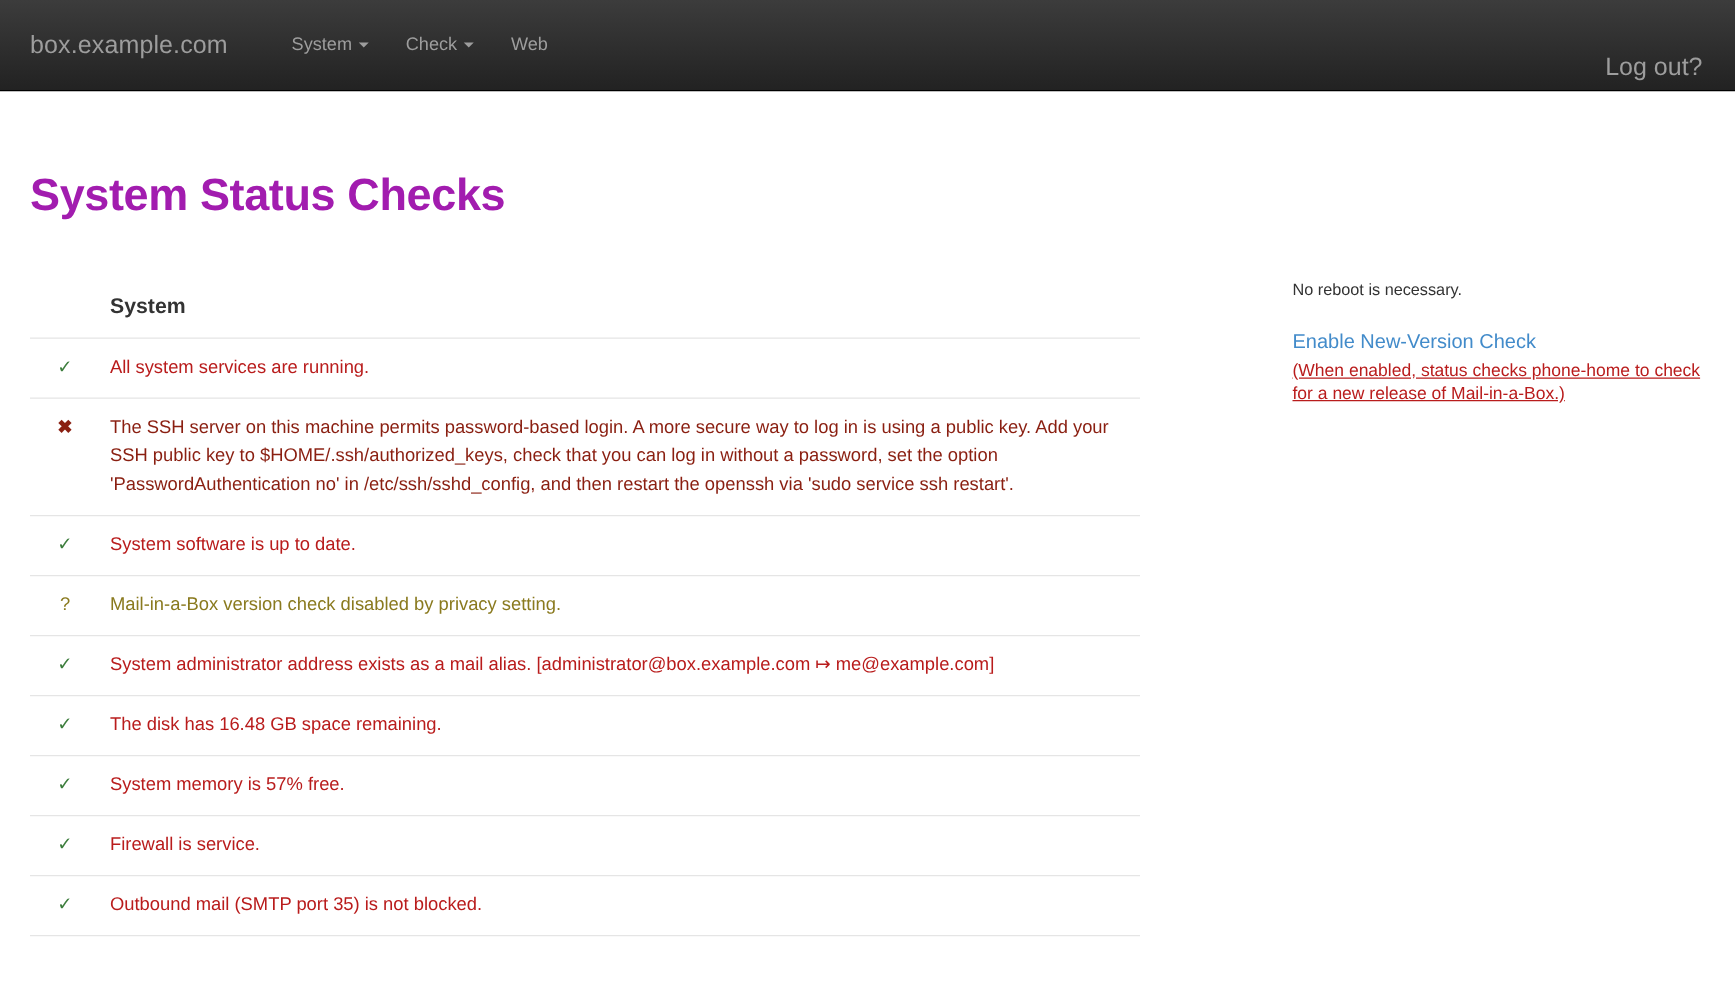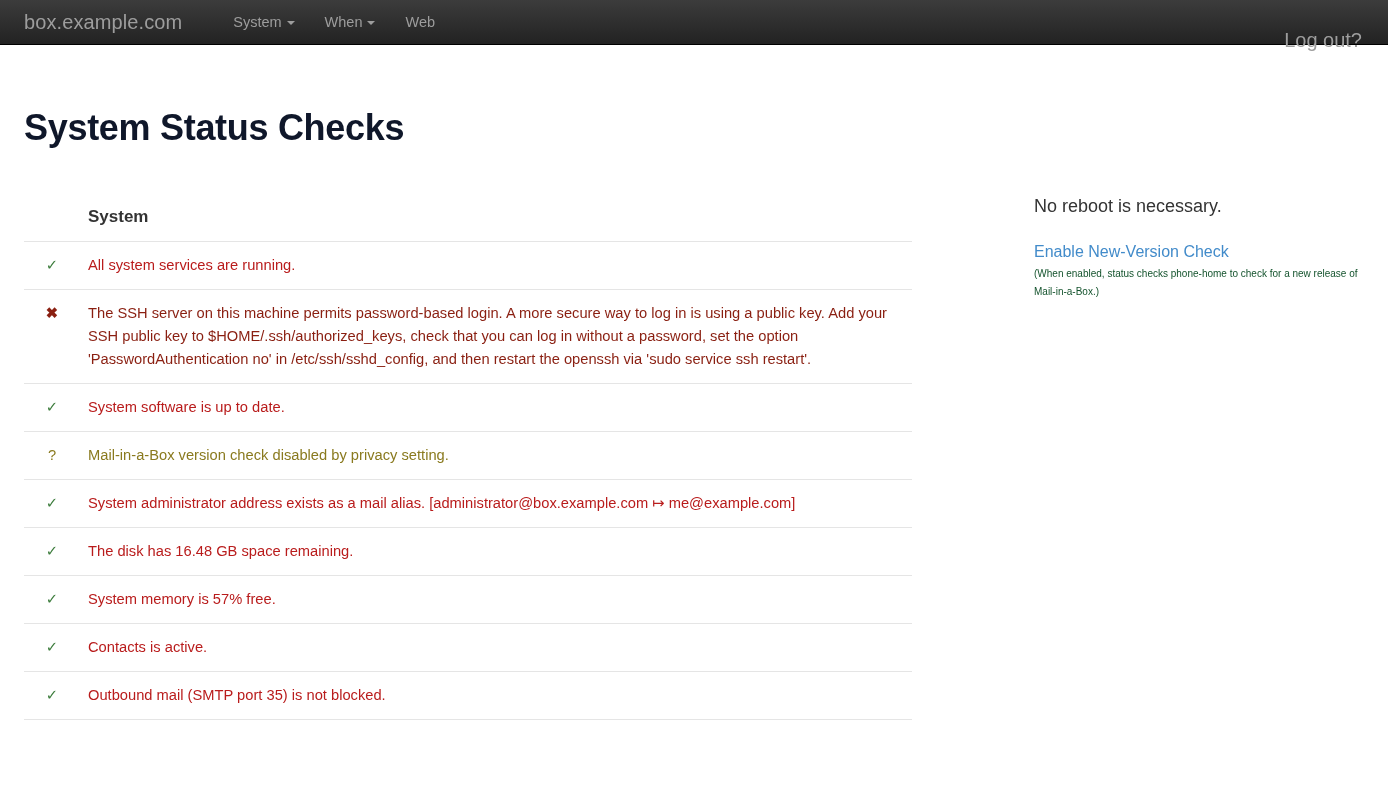--- a/index.html
+++ b/index.html
@@ -9,21 +9,21 @@
     width: 1388px;
     height: 798px;
     background: #ffffff;
     font-family: "Liberation Sans", sans-serif;
     color: #333333;
     overflow: hidden;
   }
 
   
   .navbar {
-    height: 45px;
+    height: 73px;
     background: linear-gradient(to bottom, #3c3c3c 0%, #222222 100%);
     border-bottom: 1px solid #000;
     display: flex;
     align-items: center;
     padding: 0 18px 0 24px;
     position: relative;
   }
   .brand {
     color: #9d9d9d;
     font-size: 20px;
@@ -60,21 +60,21 @@
   }
 
   
   .page {
     padding: 0 24px;
     position: relative;
   }
   h1.page-title {
     font-size: 36px;
     font-weight: bold;
-    color: #0f172a;
+    color: #a21caf;
     margin: 62px 0 0 0;
     letter-spacing: -0.3px;
   }
 
   .content {
     display: flex;
     margin-top: 38px;
   }
   .left-col { width: 888px; flex: 0 0 888px; }
   .spacer-col { flex: 1 1 auto; }
@@ -112,50 +112,51 @@
   }
   .ok { color: #3d7d3d; }
   .ok-text { color: #b91c1c; }
   .err { color: #8a1f11; font-weight: bold; }
   .err-text { color: #8a1f11; margin-left: 37px; }
   .warn { color: #8a7a1f; }
   .warn-text { color: #8a7a1f; }
 
   
   .reboot-note {
-    font-size: 18px;
+    font-size: 13px;
     color: #333;
     margin-bottom: 26px;
   }
   .enable-link {
     display: block;
     font-size: 16px;
     color: #428bca;
     text-decoration: none;
     margin-bottom: 4px;
     cursor: pointer;
     margin-top: 16px;
   }
   .enable-note {
-    font-size: 10px;
-    color: #14532d;
+    font-size: 14px;
+    color: #b91c1c;
     line-height: 18px;
+    text-decoration: underline;
   }
 </style>
 </head>
 <body>
 
 <div class="navbar">
   <div class="brand">box.example.com</div>
   <div class="nav-items">
     <div class="nav-item">
       <span>System</span><span class="caret"></span>
     </div>
     <div class="nav-item">
-      <span>When</span><span class="caret"></span>
+      <span>Check</span><span class="caret"></span>
     </div>
     <div class="nav-item">
       <span>Web</span>
     </div>
   </div>
   <div class="nav-right">Log out?</div>
 </div>
 
 <div class="page">
   <h1 class="page-title">System Status Checks</h1>
@@ -191,21 +192,21 @@
             <tr>
               <td class="icon-cell ok">✓</td>
               <td class="ok-text">The disk has 16.48 GB space remaining.</td>
             </tr>
             <tr>
               <td class="icon-cell ok">✓</td>
               <td class="ok-text">System memory is 57% free.</td>
             </tr>
             <tr>
               <td class="icon-cell ok">✓</td>
-              <td class="ok-text">Contacts is active.</td>
+              <td class="ok-text">Firewall is service.</td>
             </tr>
             <tr>
               <td class="icon-cell ok">✓</td>
               <td class="ok-text">Outbound mail (SMTP port 35) is not blocked.</td>
             </tr>
           </tbody>
       </table>
     </div>
     <div class="spacer-col"></div>
     <div class="right-col">

